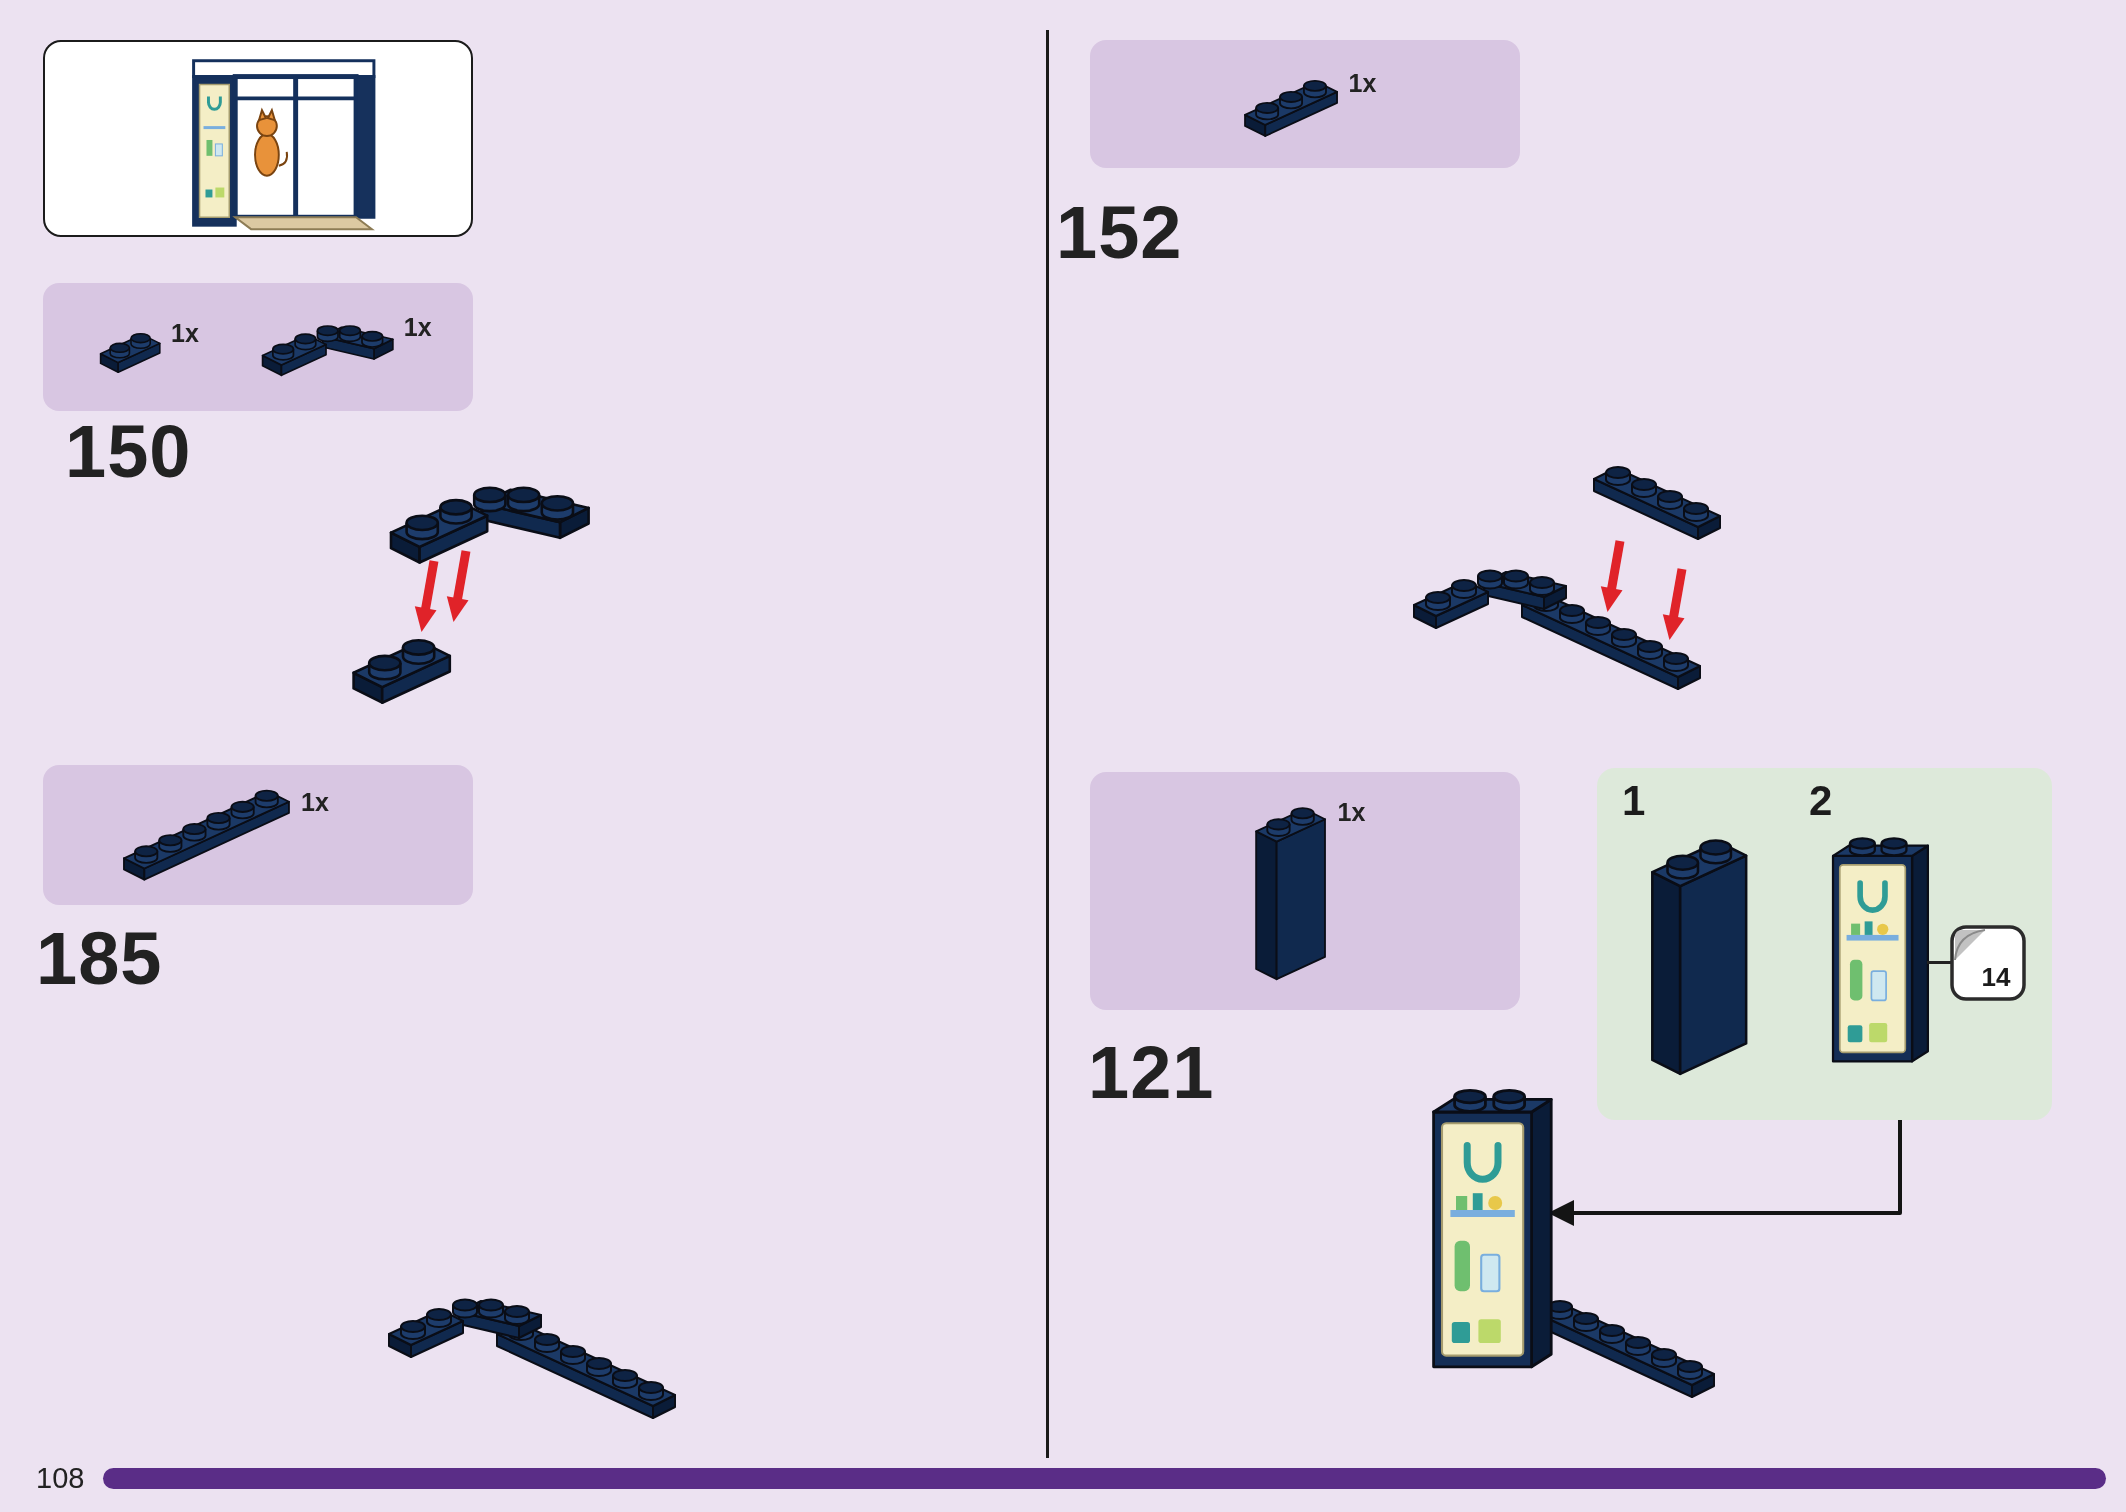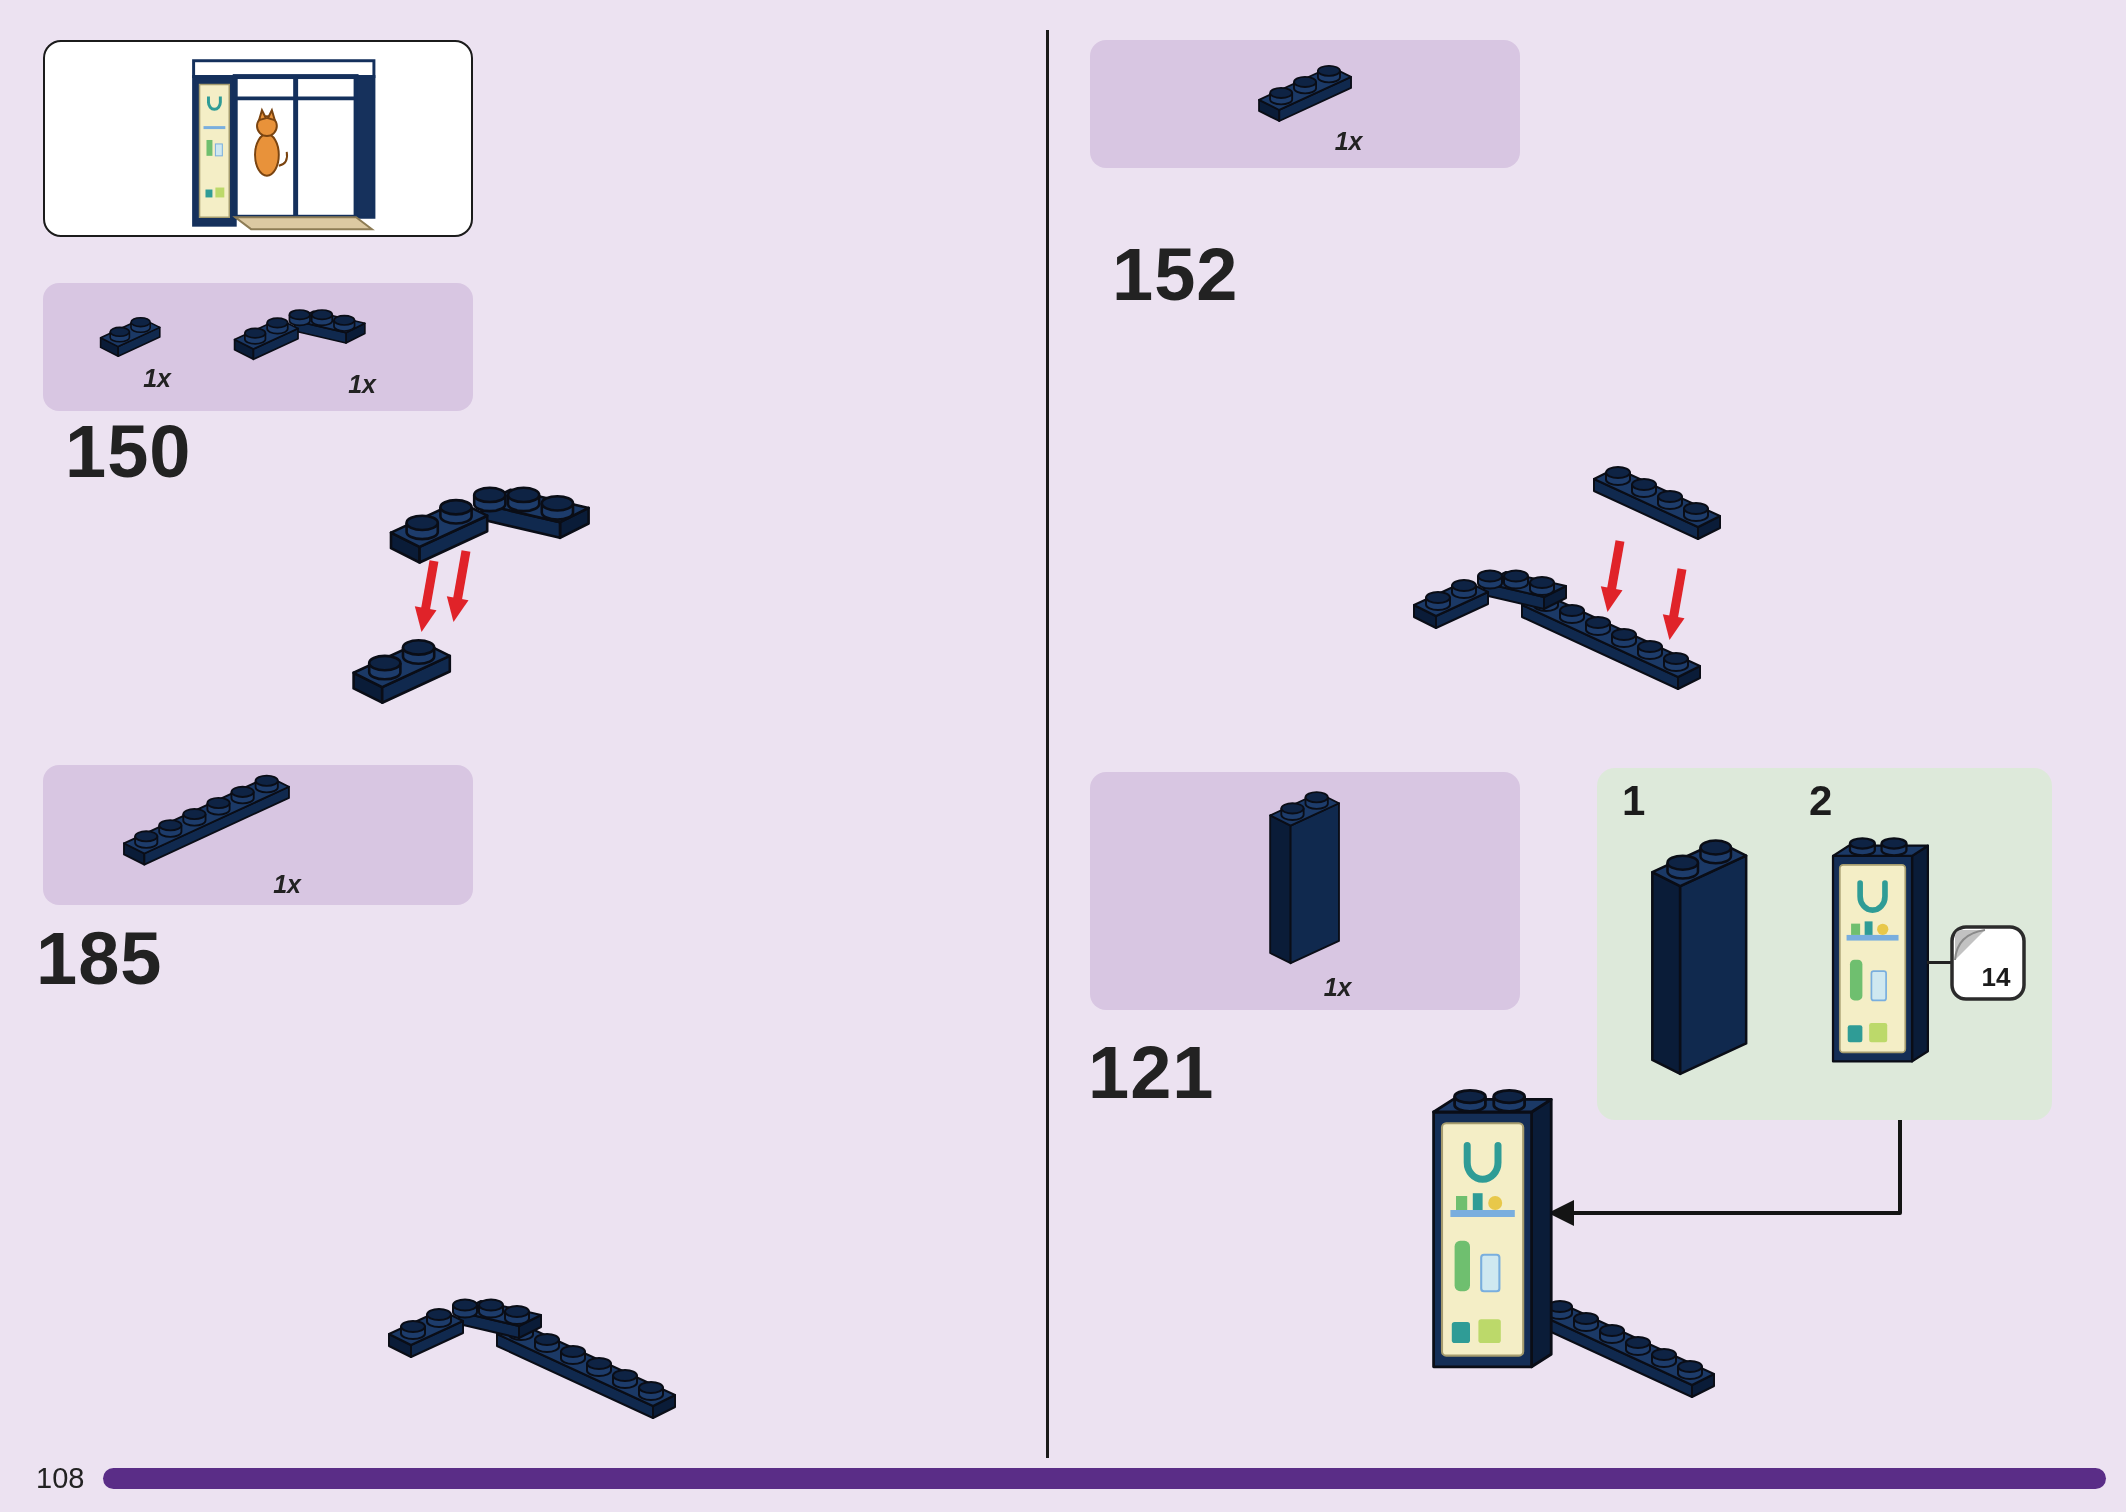--- a/index.html
+++ b/index.html
@@ -9,21 +9,21 @@
     position:relative; width:2126px; height:1512px;
     background:var(--background,#ece2f1); overflow:hidden;
   }
   .panel { position:absolute; background:var(--panel,#d8c6e2); border-radius:16px; }
   .parts-box { display:flex; align-items:center; }
   .preview {
     position:absolute; left:43px; top:40px; width:430px; height:197px;
     background:#ffffff; border:2px solid #1b1b1b; border-radius:18px;
     display:flex; align-items:center; justify-content:center; overflow:hidden;
   }
-  .part { display:flex; flex-direction:column; align-items:flex-end;font-style:italic; }
+  .part { display:flex; flex-direction:row; align-items:flex-start; }
   .count { font-size:25px; font-weight:700; color:var(--text,#222); margin-top:2px; text-align:center; }
   .step-num { position:absolute; font-size:74px; font-weight:800; color:var(--text,#222); line-height:1; letter-spacing:1px; }
   .sub-num { position:absolute; font-size:42px; font-weight:800; color:#1c1c1c; line-height:1; }
   .divider { position:absolute; left:1046px; top:30px; width:3px; height:1428px; background:var(--divider,#1a1a1a); }
   .green-box { position:absolute; left:1597px; top:768px; width:455px; height:352px;
     background:var(--green-panel,#dde9da); border-radius:18px; }
   .icon-link { position:absolute; left:330px; top:193px; width:26px; height:3px; background:#222; }
   .fig { position:absolute; }
   .footer-num { position:absolute; left:36px; top:1462px; font-size:29px; font-weight:400; color:var(--text,#222); }
   .progress { position:absolute; left:103px; top:1468px; width:2003px; height:21px;
@@ -205,21 +205,21 @@
   <div class="divider"></div>
 
   <div class="panel parts-box" style="left:1090px;top:40px;width:430px;height:128px;justify-content:center;">
     <div class="part">
       <svg viewBox="0 0 125 80" width="115">
           <use href="#p13"></use>
         </svg>
       <div class="count">1x</div>
     </div>
   </div>
-  <div class="step-num" style="left:1112px;top:196px;margin-top:42px;">152</div>
+  <div class="step-num" style="left:1056px;top:196px;">152</div>
 
   <svg class="fig" style="left:1398px;top:465px;" viewBox="0 0 360 250" width="360" height="250">
     <use href="#assembly-bent" transform="translate(6,88)"></use>
     <use href="#plate4B" transform="translate(196,14)"></use>
     <use href="#arrow-red" transform="translate(222,76) rotate(10)"></use>
     <use href="#arrow-red" transform="translate(284,104) rotate(10)"></use>
   </svg>
 
   <div class="panel parts-box" style="left:1090px;top:772px;width:430px;height:238px;justify-content:center;">
     <div class="part">

